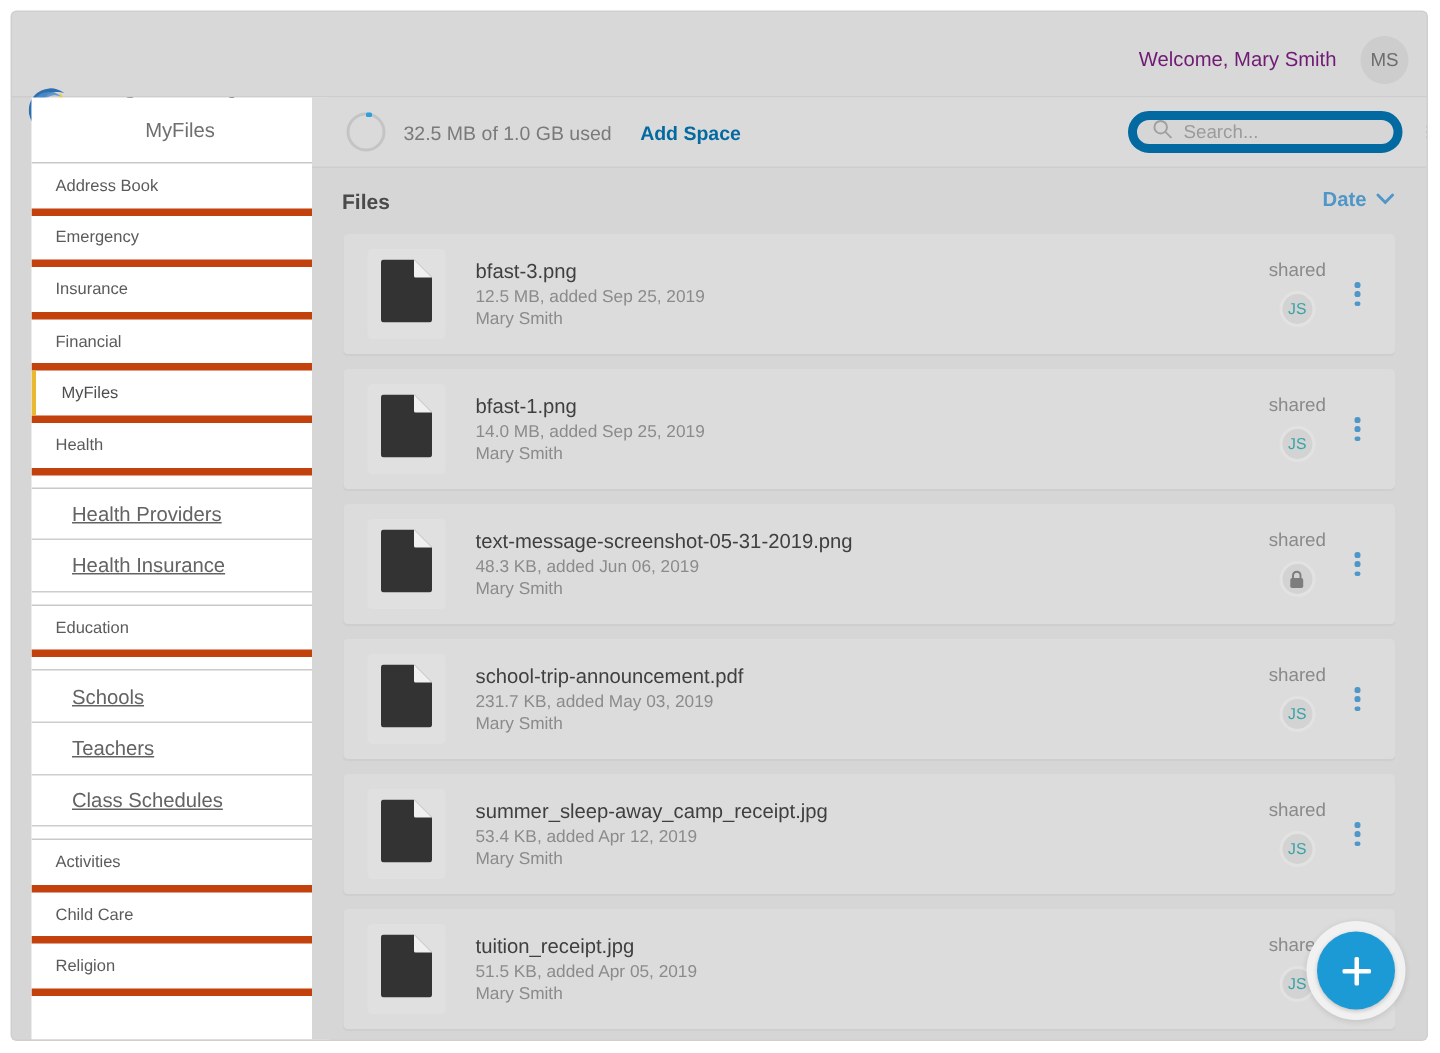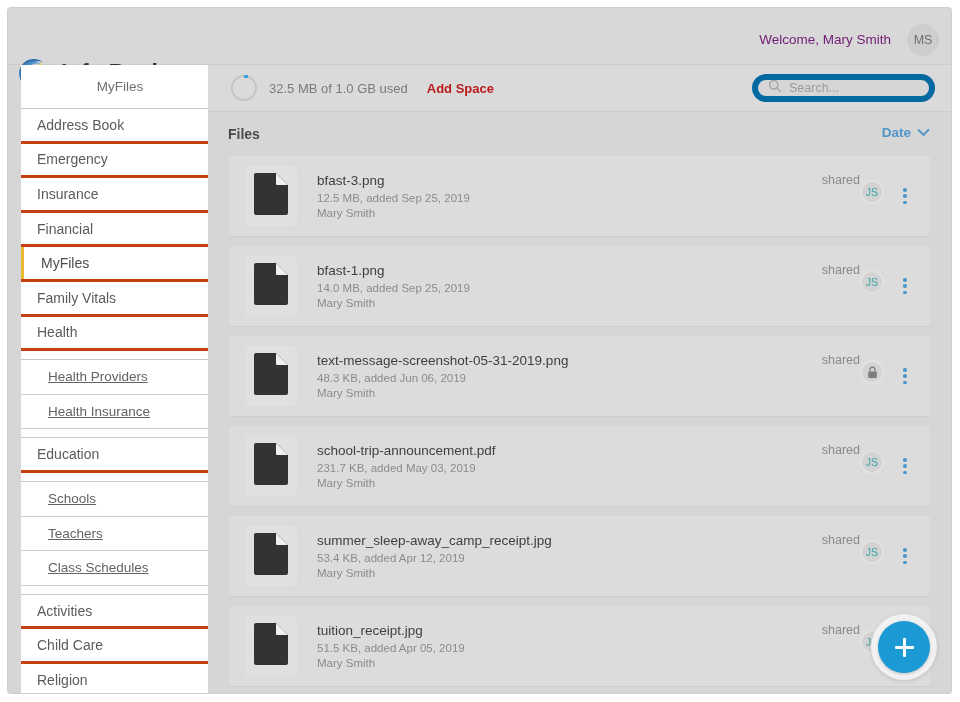--- a/index.html
+++ b/index.html
@@ -70,22 +70,22 @@
     height: 44px;
     display: flex; align-items: center; justify-content: center;
     font-size: 13.5px; color: #6f6f6f; font-weight: 500;
     border-bottom: 1px solid #c9c9c9;
   }
   .nav-item {
     position: relative;
     height: 34.6px;
     display: flex; align-items: center;
     padding-left: 16px;
-    font-size: 14px; color: #5b5b5b;
-    border-bottom: 3px solid #c2410c;
+    font-size: 11px; color: #5b5b5b;
+    border-bottom: 5px solid #c2410c;
     cursor: pointer;
   }
   .nav-item.child {
     padding-left: 27px;
     font-size: 13.5px;
     color: #636363;
     border-bottom: 1px solid #cdcdcd;
     text-decoration: underline;
   }
   .nav-item.active {
@@ -129,21 +129,21 @@
     width: 4px; height: 3px;
     background: #2c9fde;
     border-radius: 1px;
   }
   .storage-text {
     margin-left: 12px;
     font-size: 13px; color: #7a7a7a;
   }
   .add-space {
     margin-left: 19px;
-    font-size: 13px; color: #b91c1c; font-weight: bold;
+    font-size: 13px; color: #0369a1; font-weight: bold;
     cursor: pointer;
   }
 
   .searchbox {
     position: absolute; right: 16px; top: 9px;
     width: 183px; height: 28px;
     background: #d6d6d6;
     border: 6px solid #0369a1;
     border-radius: 14px;
     display: flex; align-items: center;
@@ -214,21 +214,21 @@
     margin-bottom: 4px;
   }
   .file-sub {
     font-size: 11.5px; color: #8b8b8b;
     margin-bottom: 3px;
   }
   .file-owner { font-size: 11.5px; color: #8b8b8b; }
 
   .row-right {
     position: absolute; right: 46px; top: 17px;
-    display: flex; flex-direction: row; 
+    display: flex; flex-direction: column; align-items: center;
   }
   .shared-label { font-size: 12.5px; color: #8a8a8a; }
   .share-avatar {
     margin-top: 7px;
     width: 24px; height: 24px; border-radius: 50%;
     background: #d3d3d3;
     border: 2px solid #e2e2e2;
     display: flex; align-items: center; justify-content: center;
     font-size: 10.5px; color: #38a3a5; font-weight: 500;
   }
@@ -303,23 +303,20 @@
             <span>Emergency</span>
           </div>
           <div class="nav-item">
             <span>Insurance</span>
           </div>
           <div class="nav-item">
             <span>Financial</span>
           </div>
           <div class="nav-item active">
             <span>MyFiles</span>
-          </div>
-          <div class="nav-item">
-            <span>Family Vitals</span>
           </div>
           <div class="nav-item">
             <span>Health</span>
           </div>
           <div class="nav-group-gap"></div>
           <div class="nav-item child">
             <span>Health Providers</span>
           </div>
           <div class="nav-item child">
             <span>Health Insurance</span>

